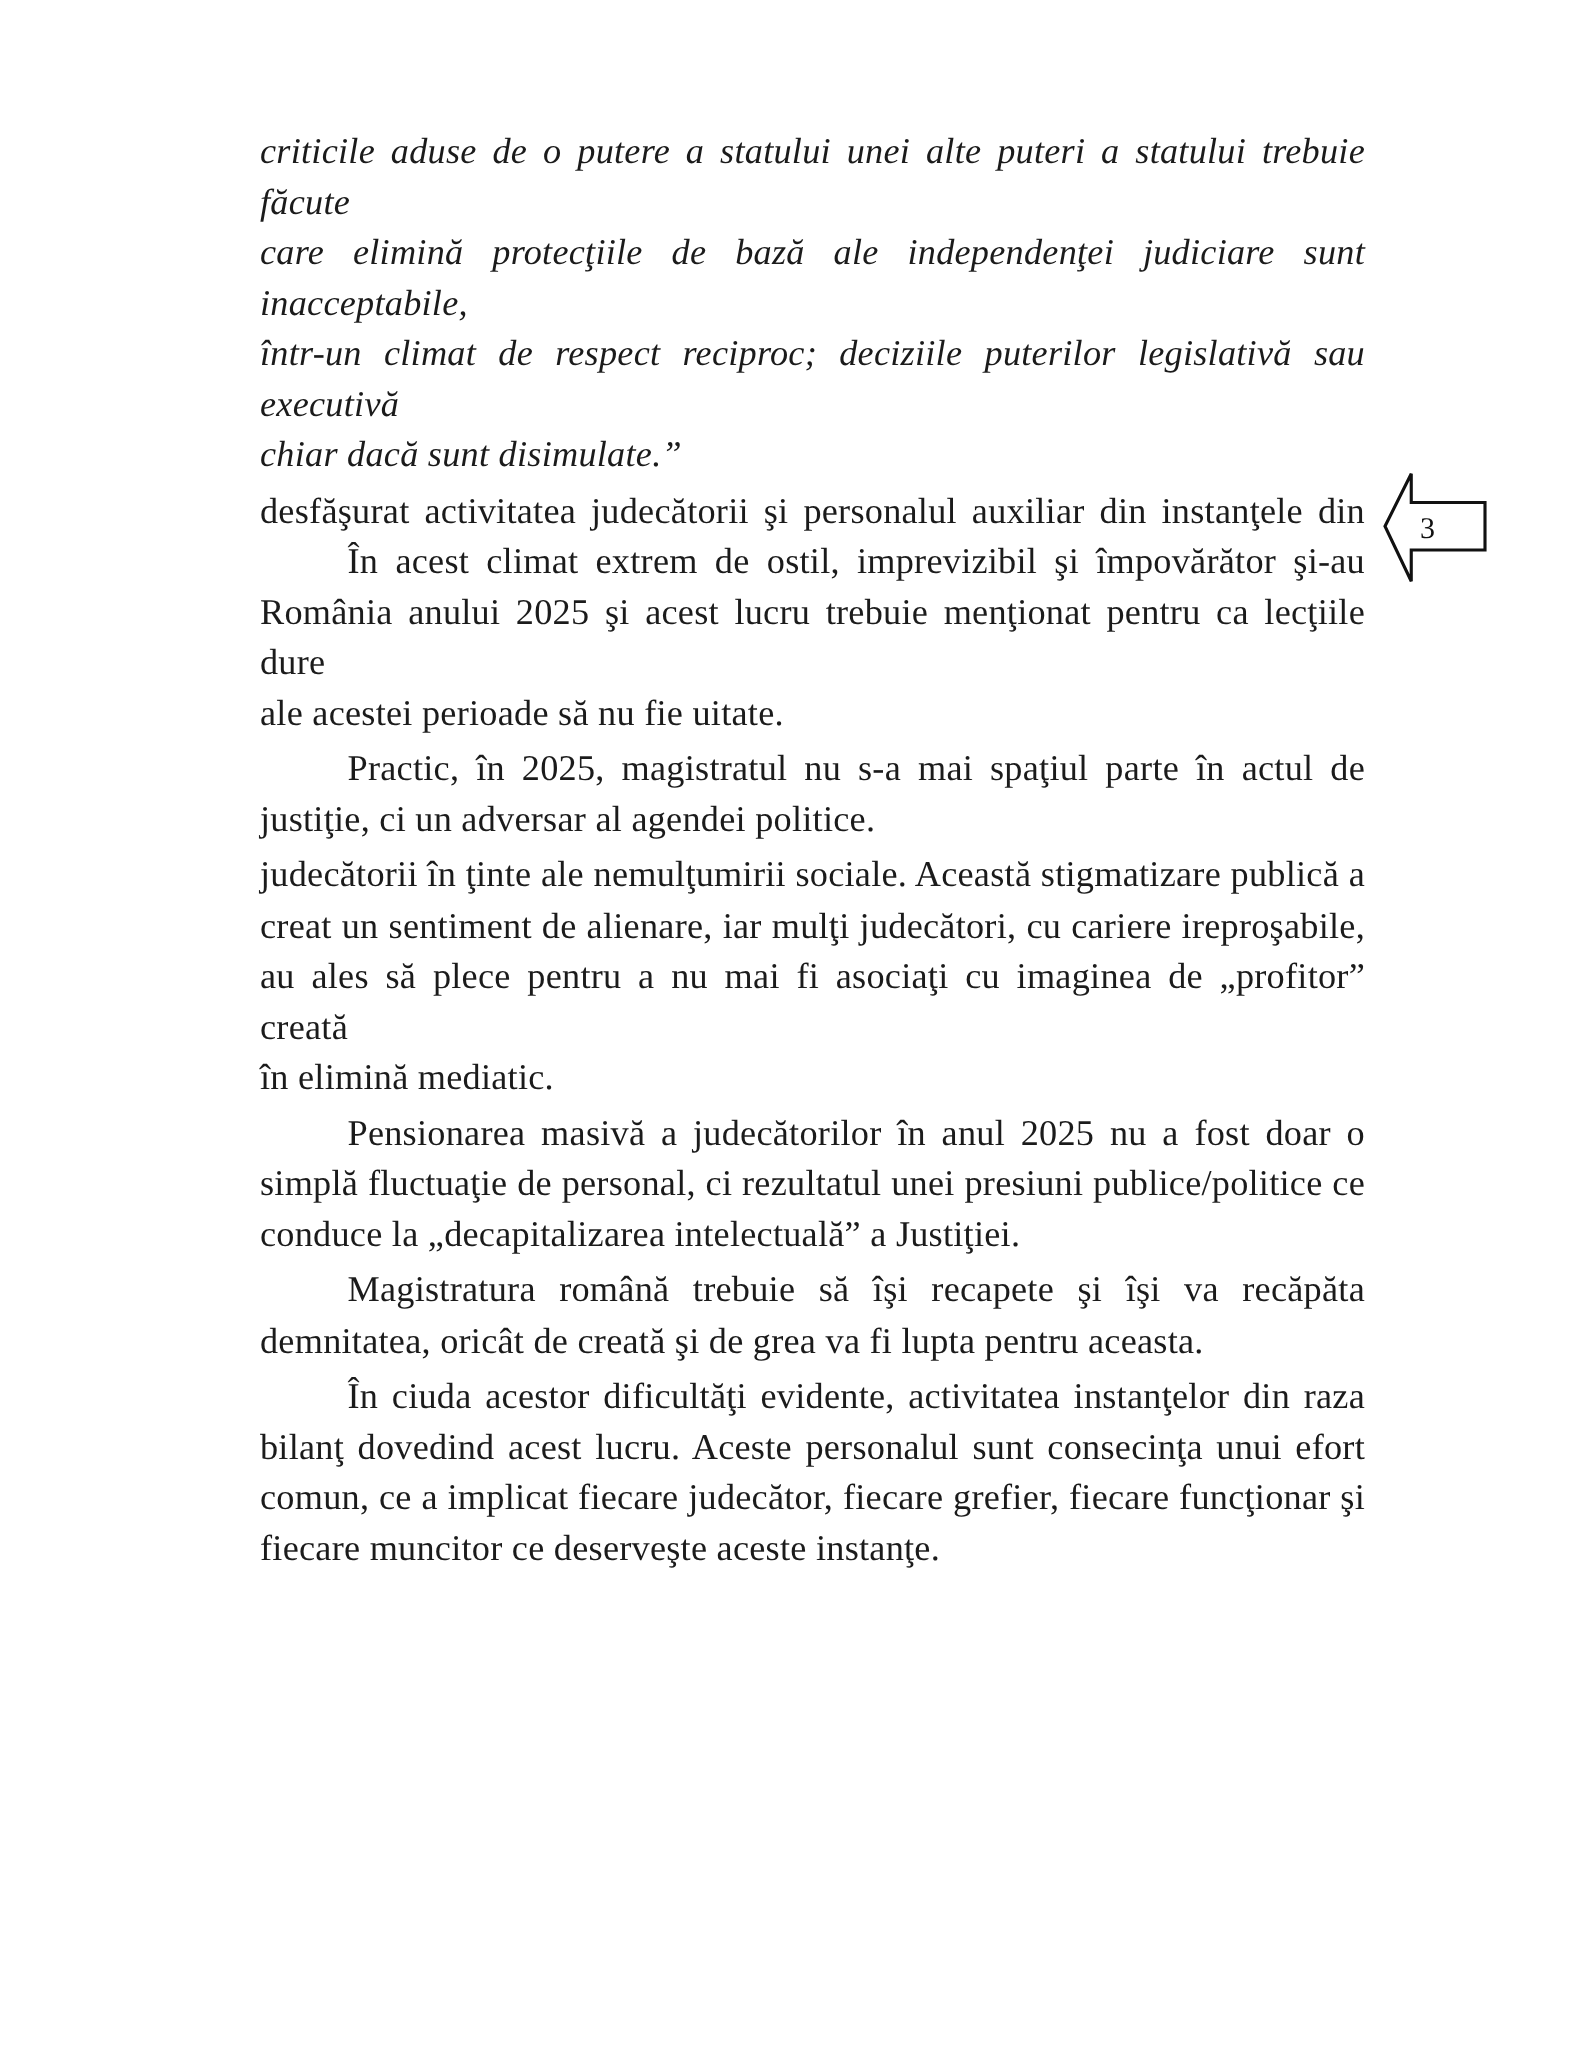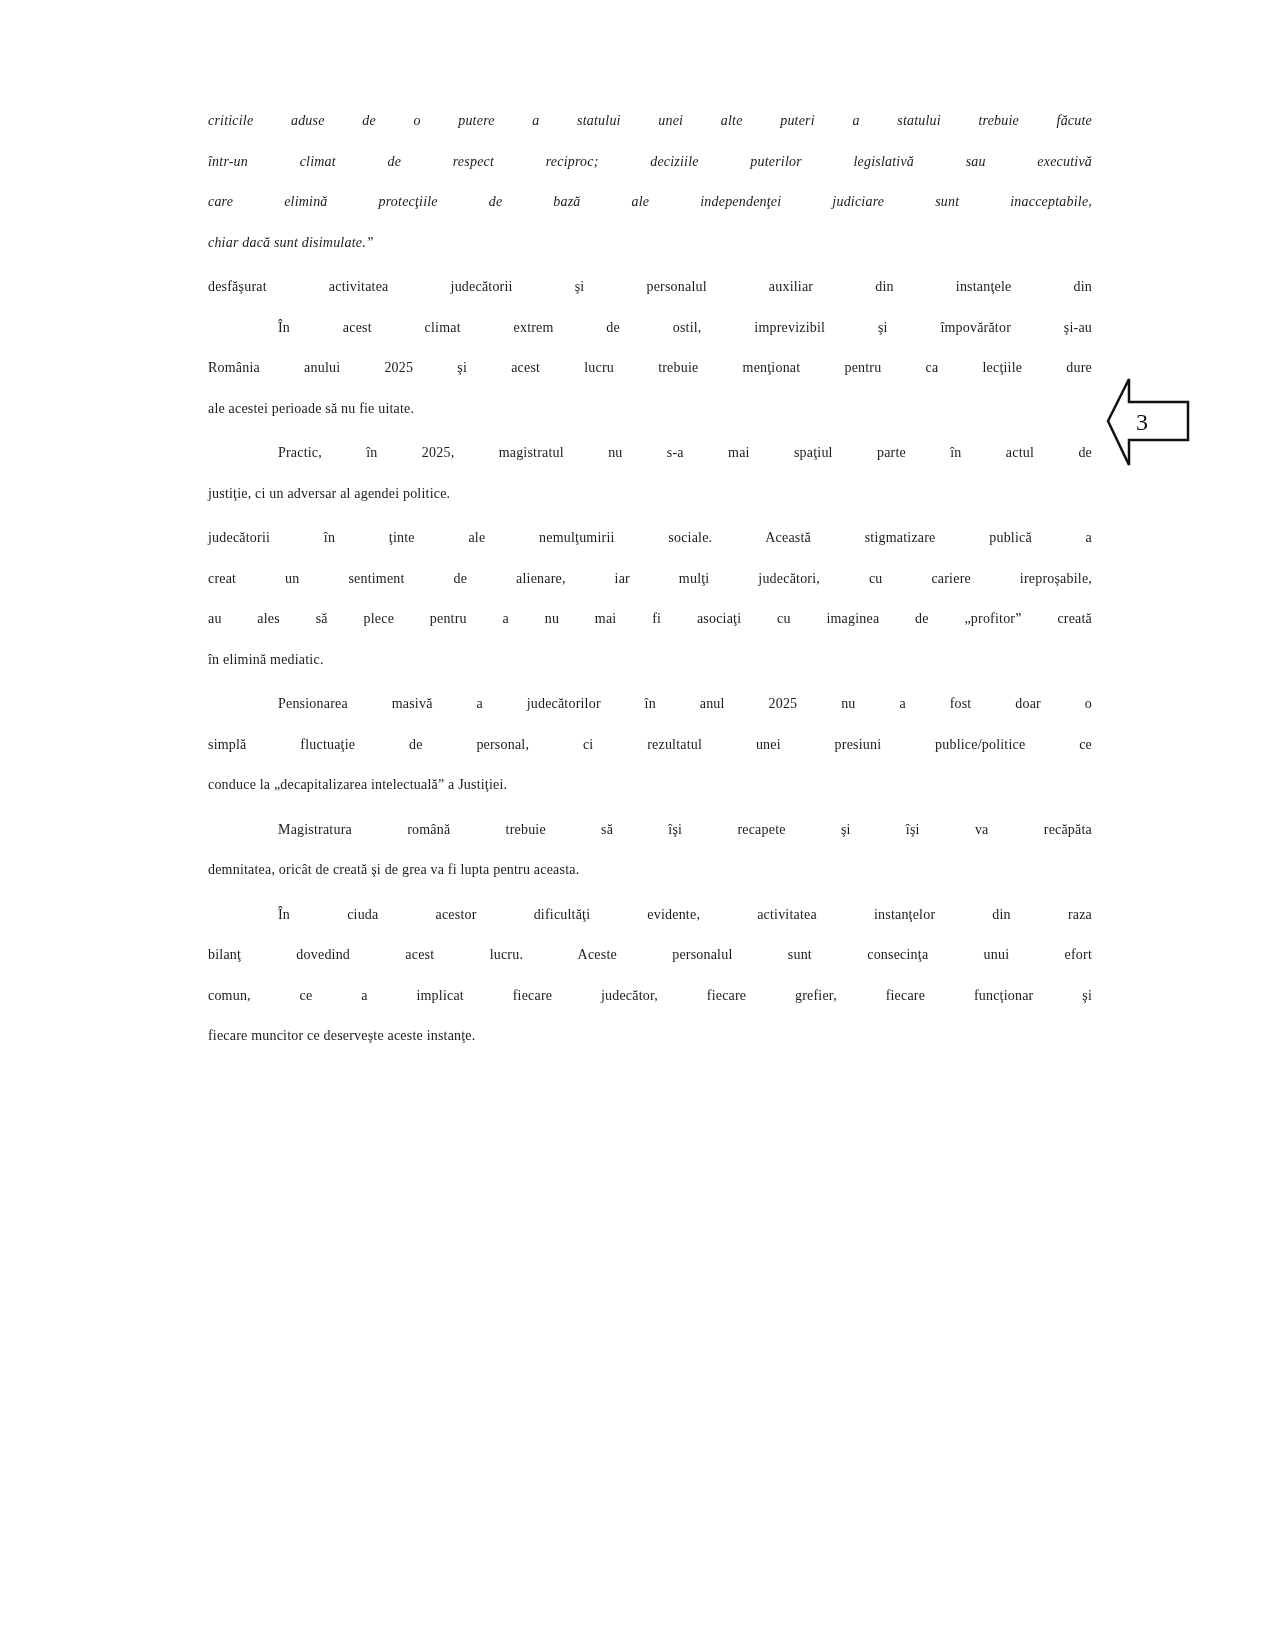--- a/index.html
+++ b/index.html
@@ -13,21 +13,21 @@
     height: 1650px;
     background: #ffffff;
     overflow: hidden;
     font-family: "Liberation Serif", "DejaVu Serif", serif;
   }
   .text-block {
     position: absolute;
     left: 208px;
     top: 101px;
     width: 884px;
-    font-size: 14px;
+    font-size: 29px;
     line-height: 40.5px;
     color: #1b1b1b;
     letter-spacing: 0.2px;
   }
   .paragraph {
     margin: 0 0 4px 0;
   }
   .paragraph.italic {
     font-style: italic;
   }
@@ -54,22 +54,22 @@
   }
 </style>
 </head>
 <body>
 
 <div class="page">
 
   <div class="text-block" id="text-block">
       <div class="paragraph italic">
         <div class="line">criticile aduse de o putere a statului unei alte puteri a statului trebuie făcute</div>
+        <div class="line">care elimină protecţiile de bază ale independenţei judiciare sunt inacceptabile,</div>
         <div class="line">într-un climat de respect reciproc; deciziile puterilor legislativă sau executivă</div>
-        <div class="line">care elimină protecţiile de bază ale independenţei judiciare sunt inacceptabile,</div>
         <div class="line last">chiar dacă sunt disimulate.”</div>
       </div>
       <div class="paragraph">
         <div class="line">desfăşurat activitatea judecătorii şi personalul auxiliar din instanţele din</div>
         <div class="line indent">În acest climat extrem de ostil, imprevizibil şi împovărător şi-au</div>
         <div class="line">România anului 2025 şi acest lucru trebuie menţionat pentru ca lecţiile dure</div>
         <div class="line last">ale acestei perioade să nu fie uitate.</div>
       </div>
       <div class="paragraph">
         <div class="line indent">Practic, în 2025, magistratul nu s-a mai spaţiul parte în actul de</div>

